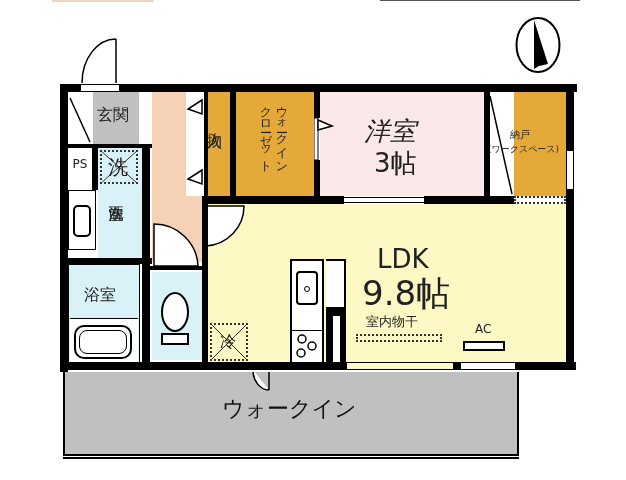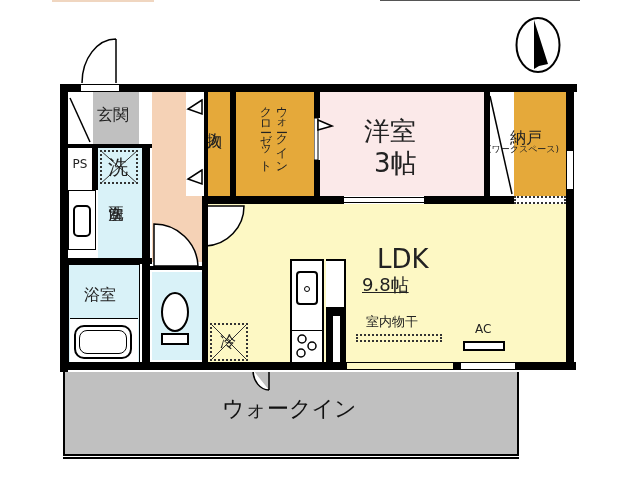--- a/index.html
+++ b/index.html
@@ -104,40 +104,40 @@
 <div class="lbl vert" style="left:276px;top:98px;font-size:12px;">ウォークイン</div>
 <div class="lbl vert" style="left:260px;top:98px;font-size:12px;">クローゼット</div>
 
 <div class="abs" style="left:320px;top:92px;width:164px;height:104px;background:#fbe9e9;"></div>
 <div class="abs" style="left:314px;top:118px;width:20px;height:42px;">
   <svg width="20" height="42">
       <rect x="0" y="0" width="4" height="42" fill="#fff" stroke="#000"></rect>
       <path d="M4 2 L18 8 L4 12 Z" fill="#fff" stroke="#000" stroke-width="1.5"></path>
     </svg>
 </div>
-<div class="lbl" style="left:364px;top:118px;font-size:26px;">洋室</div>
+<div class="lbl" style="left:364px;top:118px;font-size:26px;font-style:italic;">洋室</div>
 <div class="lbl" style="left:374px;top:150px;font-size:26px;">3帖</div>
 
 <div class="abs" style="left:488px;top:92px;width:26px;height:104px;background:#fff;">
   <svg width="26" height="104">
       <line x1="2" y1="4" x2="24" y2="102" stroke="#000" stroke-width="1.5"></line>
     </svg>
 </div>
 <div class="abs" style="left:514px;top:92px;width:52px;height:104px;background:#e5a93a;"></div>
-<div class="lbl" style="left:510px;top:130px;font-size:16px;">納戸</div>
+<div class="lbl" style="left:510px;top:130px;font-size:10px;">納戸</div>
 <div class="lbl" style="left:488px;top:145px;font-size:9px;">(ワークスペース)</div>
 
 <div class="abs" style="left:208px;top:204px;width:358px;height:158px;background:#fdf8c4;"></div>
 <div class="abs" style="left:204px;top:204px;width:42px;height:44px;">
   <svg width="42" height="44">
       <path d="M2 2 L40 2 A40 40 0 0 1 2 42 Z" fill="#fff" stroke="#000" stroke-width="1.5"></path>
     </svg>
 </div>
 <div class="lbl" style="left:365px;top:246px;font-size:26px;margin-left:12px;">LDK</div>
-<div class="lbl" style="left:362px;top:276px;font-size:18px;text-decoration:underline;">9.8帖</div>
+<div class="lbl" style="left:362px;top:276px;font-size:34px;">9.8帖</div>
 <div class="lbl" style="left:366px;top:315px;font-size:13px;">室内物干</div>
 <div class="abs dash" style="left:356px;top:334px;width:86px;height:8px;"></div>
 
 <div class="abs" style="left:290px;top:259px;width:34px;height:106px;background:#fff;border:2px solid #000;"></div>
 <div class="abs" style="left:296px;top:271px;width:22px;height:34px;border:2px solid #000;border-radius:4px;">
   <div class="abs" style="left:6px;top:13px;width:6px;height:6px;border:1.5px solid #000;border-radius:50%;"></div>
 </div>
 <div class="abs" style="left:292px;top:330px;width:30px;height:32px;border-top:1px solid #000;">
   <svg width="30" height="32">
       <circle cx="10" cy="8" r="4" fill="none" stroke="#000" stroke-width="1.5"></circle>

